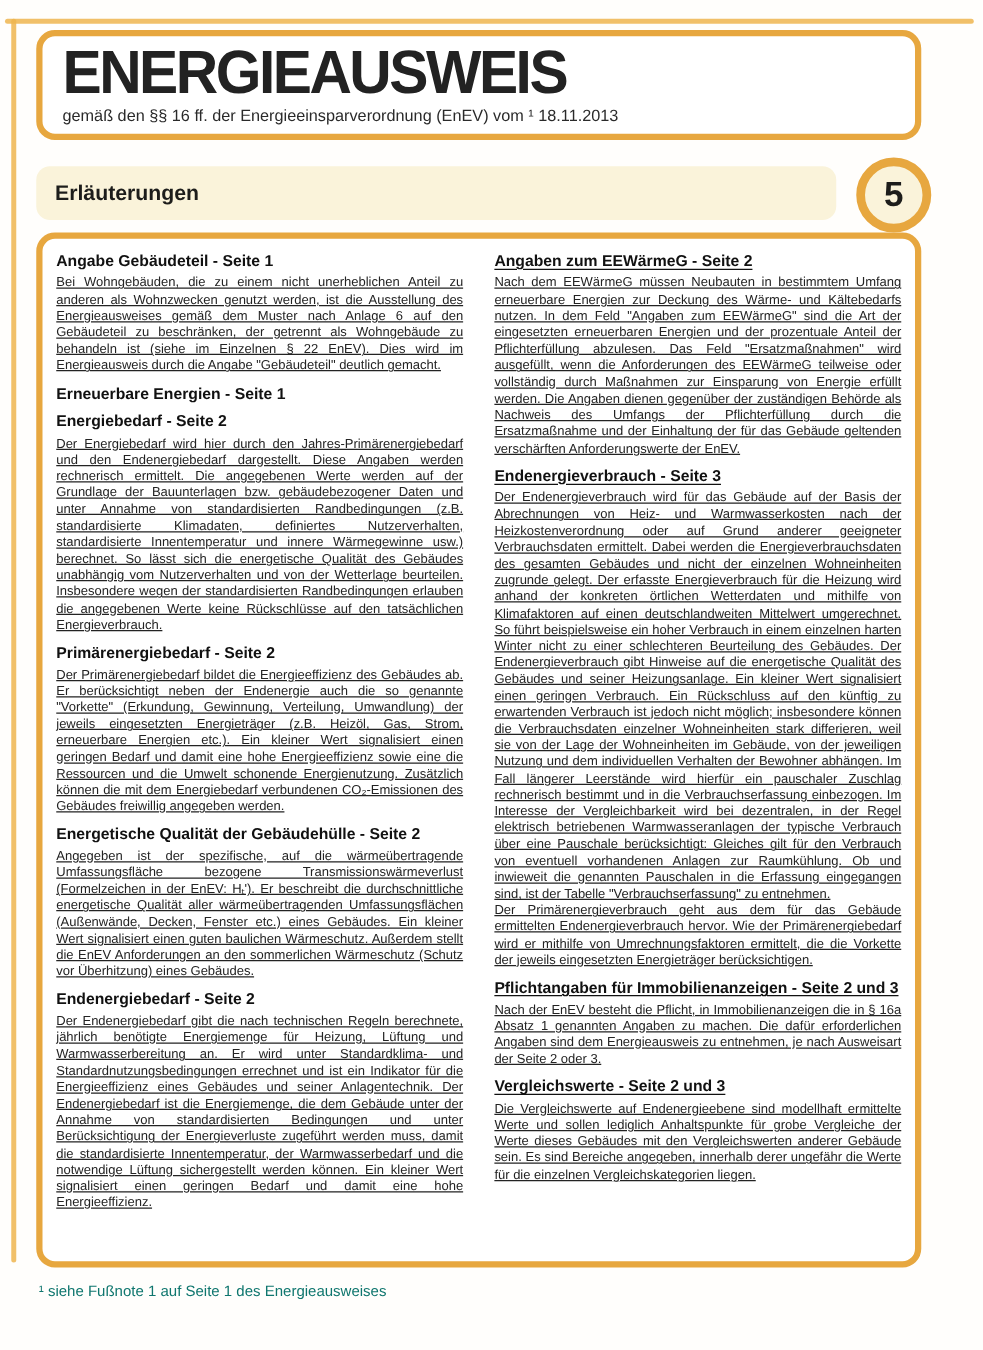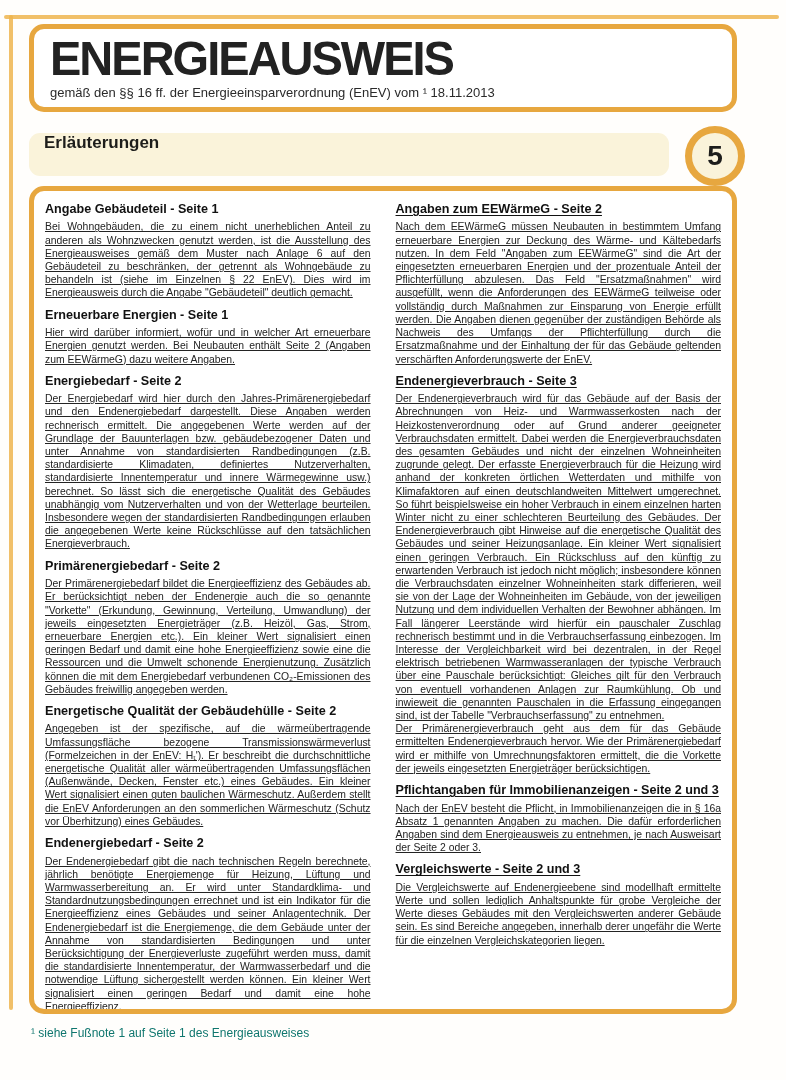--- a/index.html
+++ b/index.html
@@ -49,21 +49,21 @@
     font-size: 22px; font-weight: bold; color: #222;
     white-space: nowrap;
   }
   .regulation-line { font-size: 13px; margin-top: 2px; color: #2a2a2a; }
 
   .elucidation-bar {
     position: absolute; left: 29px; top: 133px;
     width: 640px; height: 43px;
     background: #faf3da;
     border-radius: 11px;
-    display: flex; 
+    display: flex; align-items: center;
     padding-left: 15px; box-sizing: border-box;
   }
   .elucidation-bar .bar-title { font-size: 17px; font-weight: bold; color: #1d1d1b; }
 
   .page-circle {
     position: absolute; left: 685px; top: 126px;
     width: 60px; height: 60px;
     border: 7px solid #e7a73f;
     border-radius: 50%;
     background: #faf3da;
@@ -127,21 +127,20 @@
 
   <div class="main-box">
 
     <div class="col col-left">
       <div class="section">
         <h3>Angabe Gebäudeteil - Seite 1</h3>
         <p>Bei Wohngebäuden, die zu einem nicht unerheblichen Anteil zu anderen als Wohnzwecken genutzt werden, ist die Ausstellung des Energieausweises gemäß dem Muster nach Anlage 6 auf den Gebäudeteil zu beschränken, der getrennt als Wohngebäude zu behandeln ist (siehe im Einzelnen § 22 EnEV). Dies wird im Energieausweis durch die Angabe "Gebäudeteil" deutlich gemacht.</p>
       </div>
       <div class="section">
         <h3>Erneuerbare Energien - Seite 1</h3>
-        <p>Hier wird darüber informiert, wofür und in welcher Art erneuerbare Energien genutzt werden. Bei Neubauten enthält Seite 2 (Angaben zum EEWärmeG) dazu weitere Angaben.</p>
       </div>
       <div class="section">
         <h3>Energiebedarf - Seite 2</h3>
         <p>Der Energiebedarf wird hier durch den Jahres-Primärenergiebedarf und den Endenergiebedarf dargestellt. Diese Angaben werden rechnerisch ermittelt. Die angegebenen Werte werden auf der Grundlage der Bauunterlagen bzw. gebäudebezogener Daten und unter Annahme von standardisierten Randbedingungen (z.B. standardisierte Klimadaten, definiertes Nutzerverhalten, standardisierte Innentemperatur und innere Wärmegewinne usw.) berechnet. So lässt sich die energetische Qualität des Gebäudes unabhängig vom Nutzerverhalten und von der Wetterlage beurteilen. Insbesondere wegen der standardisierten Randbedingungen erlauben die angegebenen Werte keine Rückschlüsse auf den tatsächlichen Energieverbrauch.</p>
       </div>
       <div class="section">
         <h3>Primärenergiebedarf - Seite 2</h3>
         <p>Der Primärenergiebedarf bildet die Energieeffizienz des Gebäudes ab. Er berücksichtigt neben der Endenergie auch die so genannte "Vorkette" (Erkundung, Gewinnung, Verteilung, Umwandlung) der jeweils eingesetzten Energieträger (z.B. Heizöl, Gas, Strom, erneuerbare Energien etc.). Ein kleiner Wert signalisiert einen geringen Bedarf und damit eine hohe Energieeffizienz sowie eine die Ressourcen und die Umwelt schonende Energienutzung. Zusätzlich können die mit dem Energiebedarf verbundenen CO₂-Emissionen des Gebäudes freiwillig angegeben werden.</p>
       </div>
       <div class="section">

